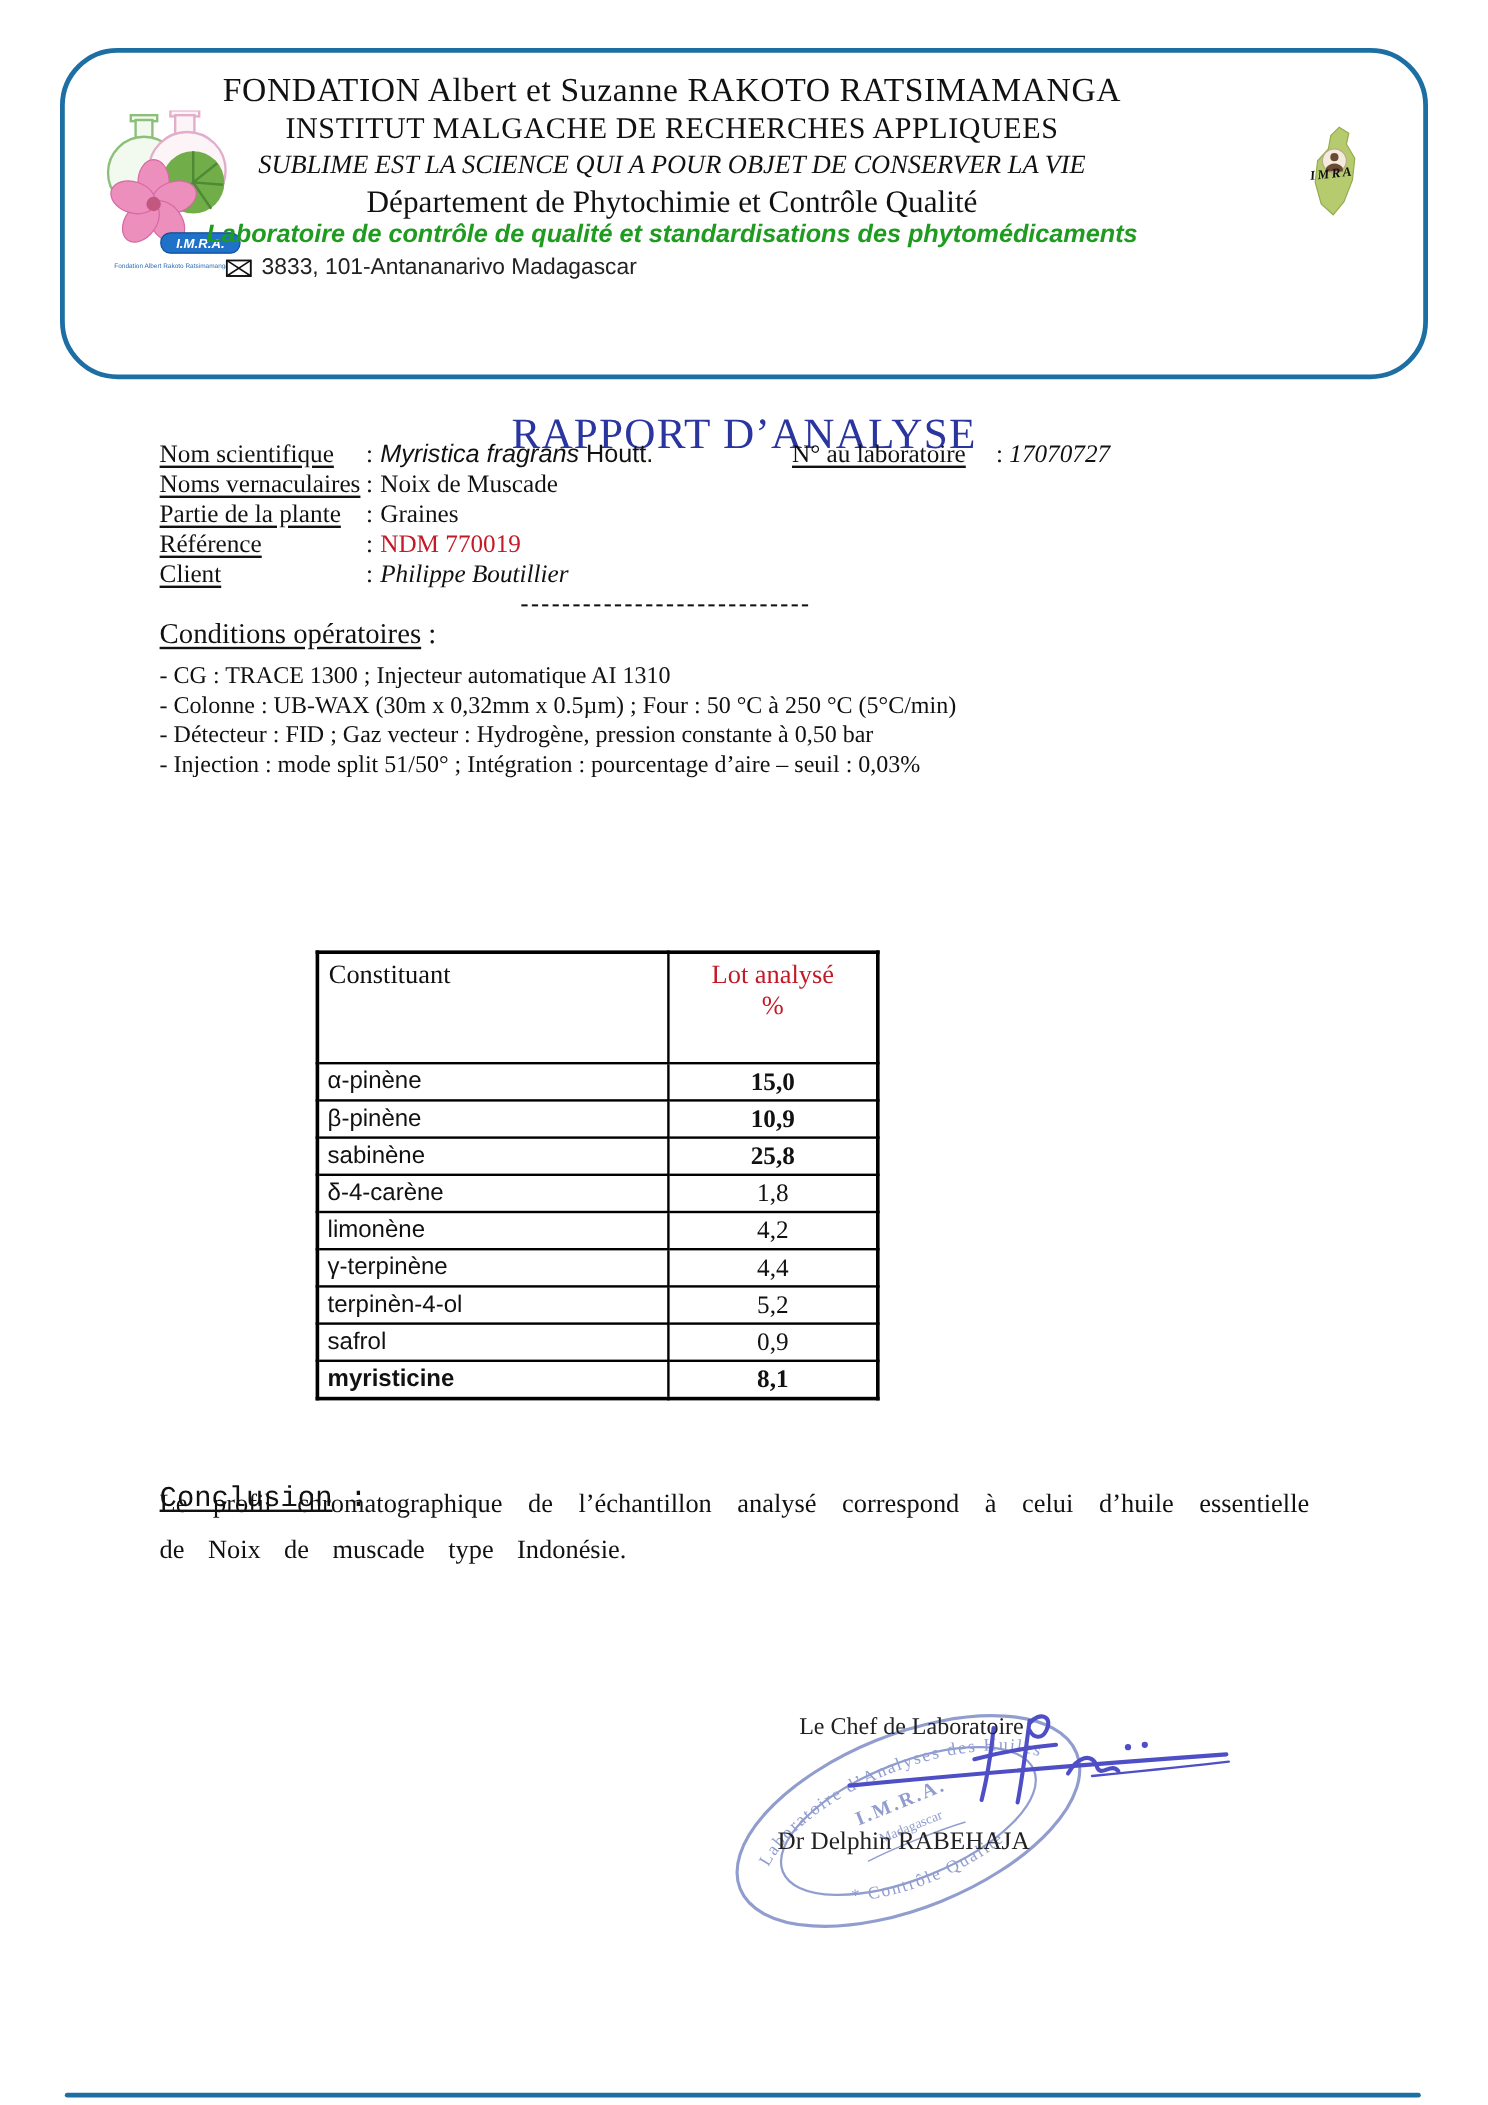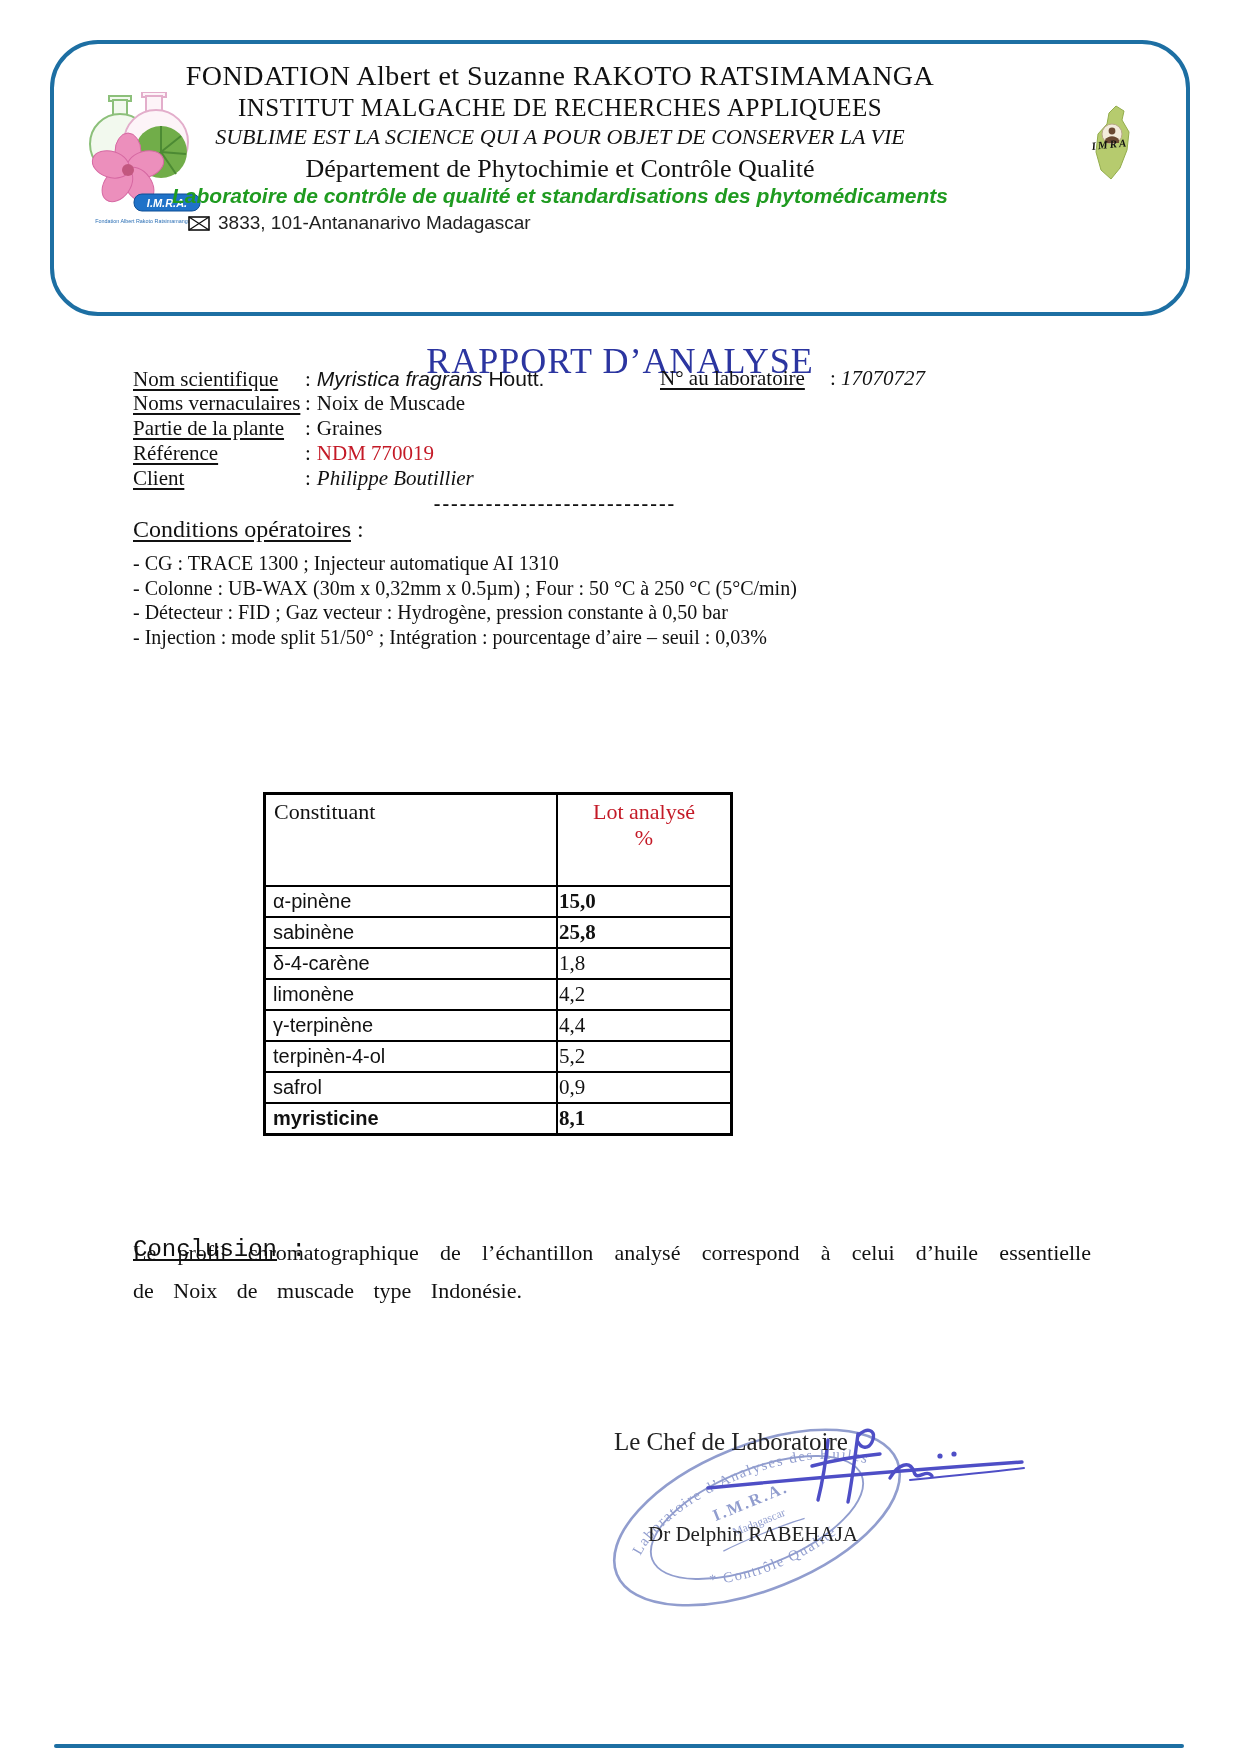--- a/index.html
+++ b/index.html
@@ -45,33 +45,33 @@
 
   
   .ctable{position:absolute;left:263px;top:792px;border-collapse:collapse;
           border:3.5px solid #000;table-layout:fixed;width:452px;}
   .ctable td,.ctable th{border:2.4px solid #000;margin:0;}
   .c1h{width:282px;height:86px;vertical-align:top;text-align:left;
        font-size:22px;font-weight:normal;padding:4px 0 0 8px;}
   .c2h{width:170px;vertical-align:top;text-align:center;font-size:22px;
        font-weight:normal;color:#c41a27;padding-top:4px;line-height:26px;}
   .cn{font-family:"Liberation Sans",sans-serif;font-size:20px;height:27px;padding-left:7px;}
-  .cv{font-size:21px;}
+  .cv{font-size:21px;text-align:center;}
   .vb .cv{font-weight:bold;}
   .nb .cn{font-weight:bold;}
 
   
   .conc-head{position:absolute;left:133px;top:1236px;font-size:24px;font-family:Liberation Mono, monospace;}
   .conc-text{position:absolute;left:133px;top:1234px;width:958px;font-size:22px;
              line-height:38px;text-align:justify;word-spacing:14px;}
 
   
   .stamp-svg{position:absolute;left:592px;top:1420px;opacity:.88;}
   .sig-svg{position:absolute;left:700px;top:1426px;}
-  .sig-role{position:absolute;left:614px;top:1428px;font-size:25px;color:#222;text-align:right;}
+  .sig-role{position:absolute;left:666px;top:1428px;font-size:20px;color:#222;text-align:right;}
   .sig-name{position:absolute;left:648px;top:1522px;font-size:21px;color:#222;}
 
   .footer-rule{position:absolute;left:54px;top:1744px;width:1130px;height:4px;
                background:#1d6fa3;border-radius:2px;}
 </style>
 </head>
 <body>
 
 <div class="page">
 
@@ -168,20 +168,24 @@
           <div>%</div>
         </th>
       </tr>
     </thead>
     <tbody>
       <tr class="vb">
           <td class="cn">α-pinène</td>
           <td class="cv">15,0</td>
         </tr>
       <tr class="vb">
+          <td class="cn">β-pinène</td>
+          <td class="cv">10,9</td>
+        </tr>
+      <tr class="vb">
           <td class="cn">sabinène</td>
           <td class="cv">25,8</td>
         </tr>
       <tr>
           <td class="cn">δ-4-carène</td>
           <td class="cv">1,8</td>
         </tr>
       <tr>
           <td class="cn">limonène</td>
           <td class="cv">4,2</td>

